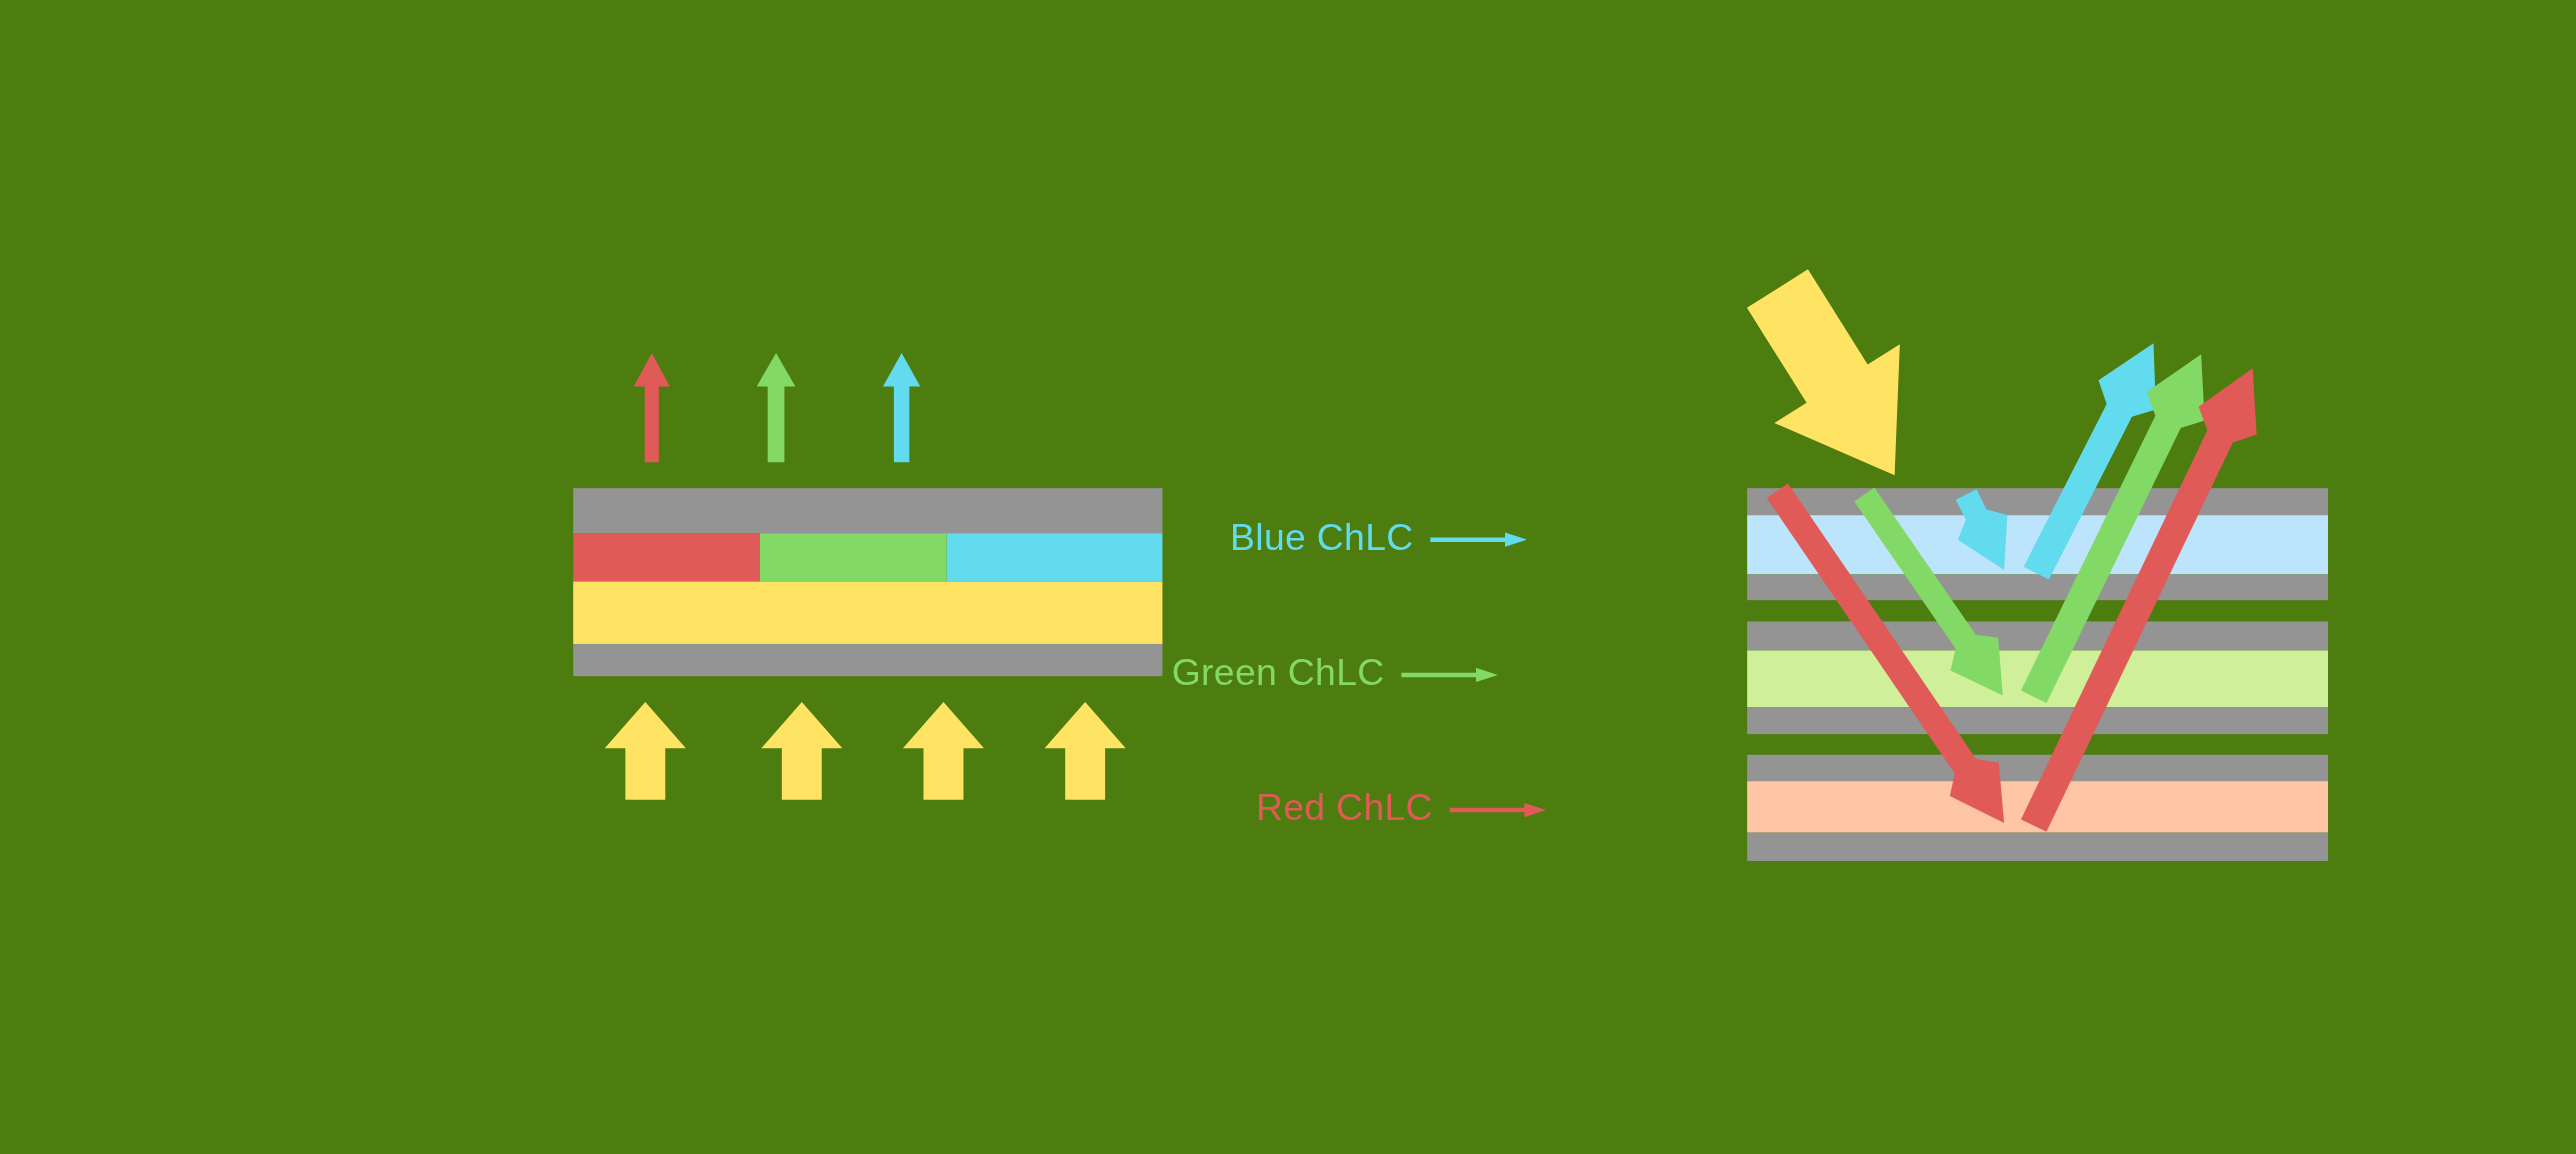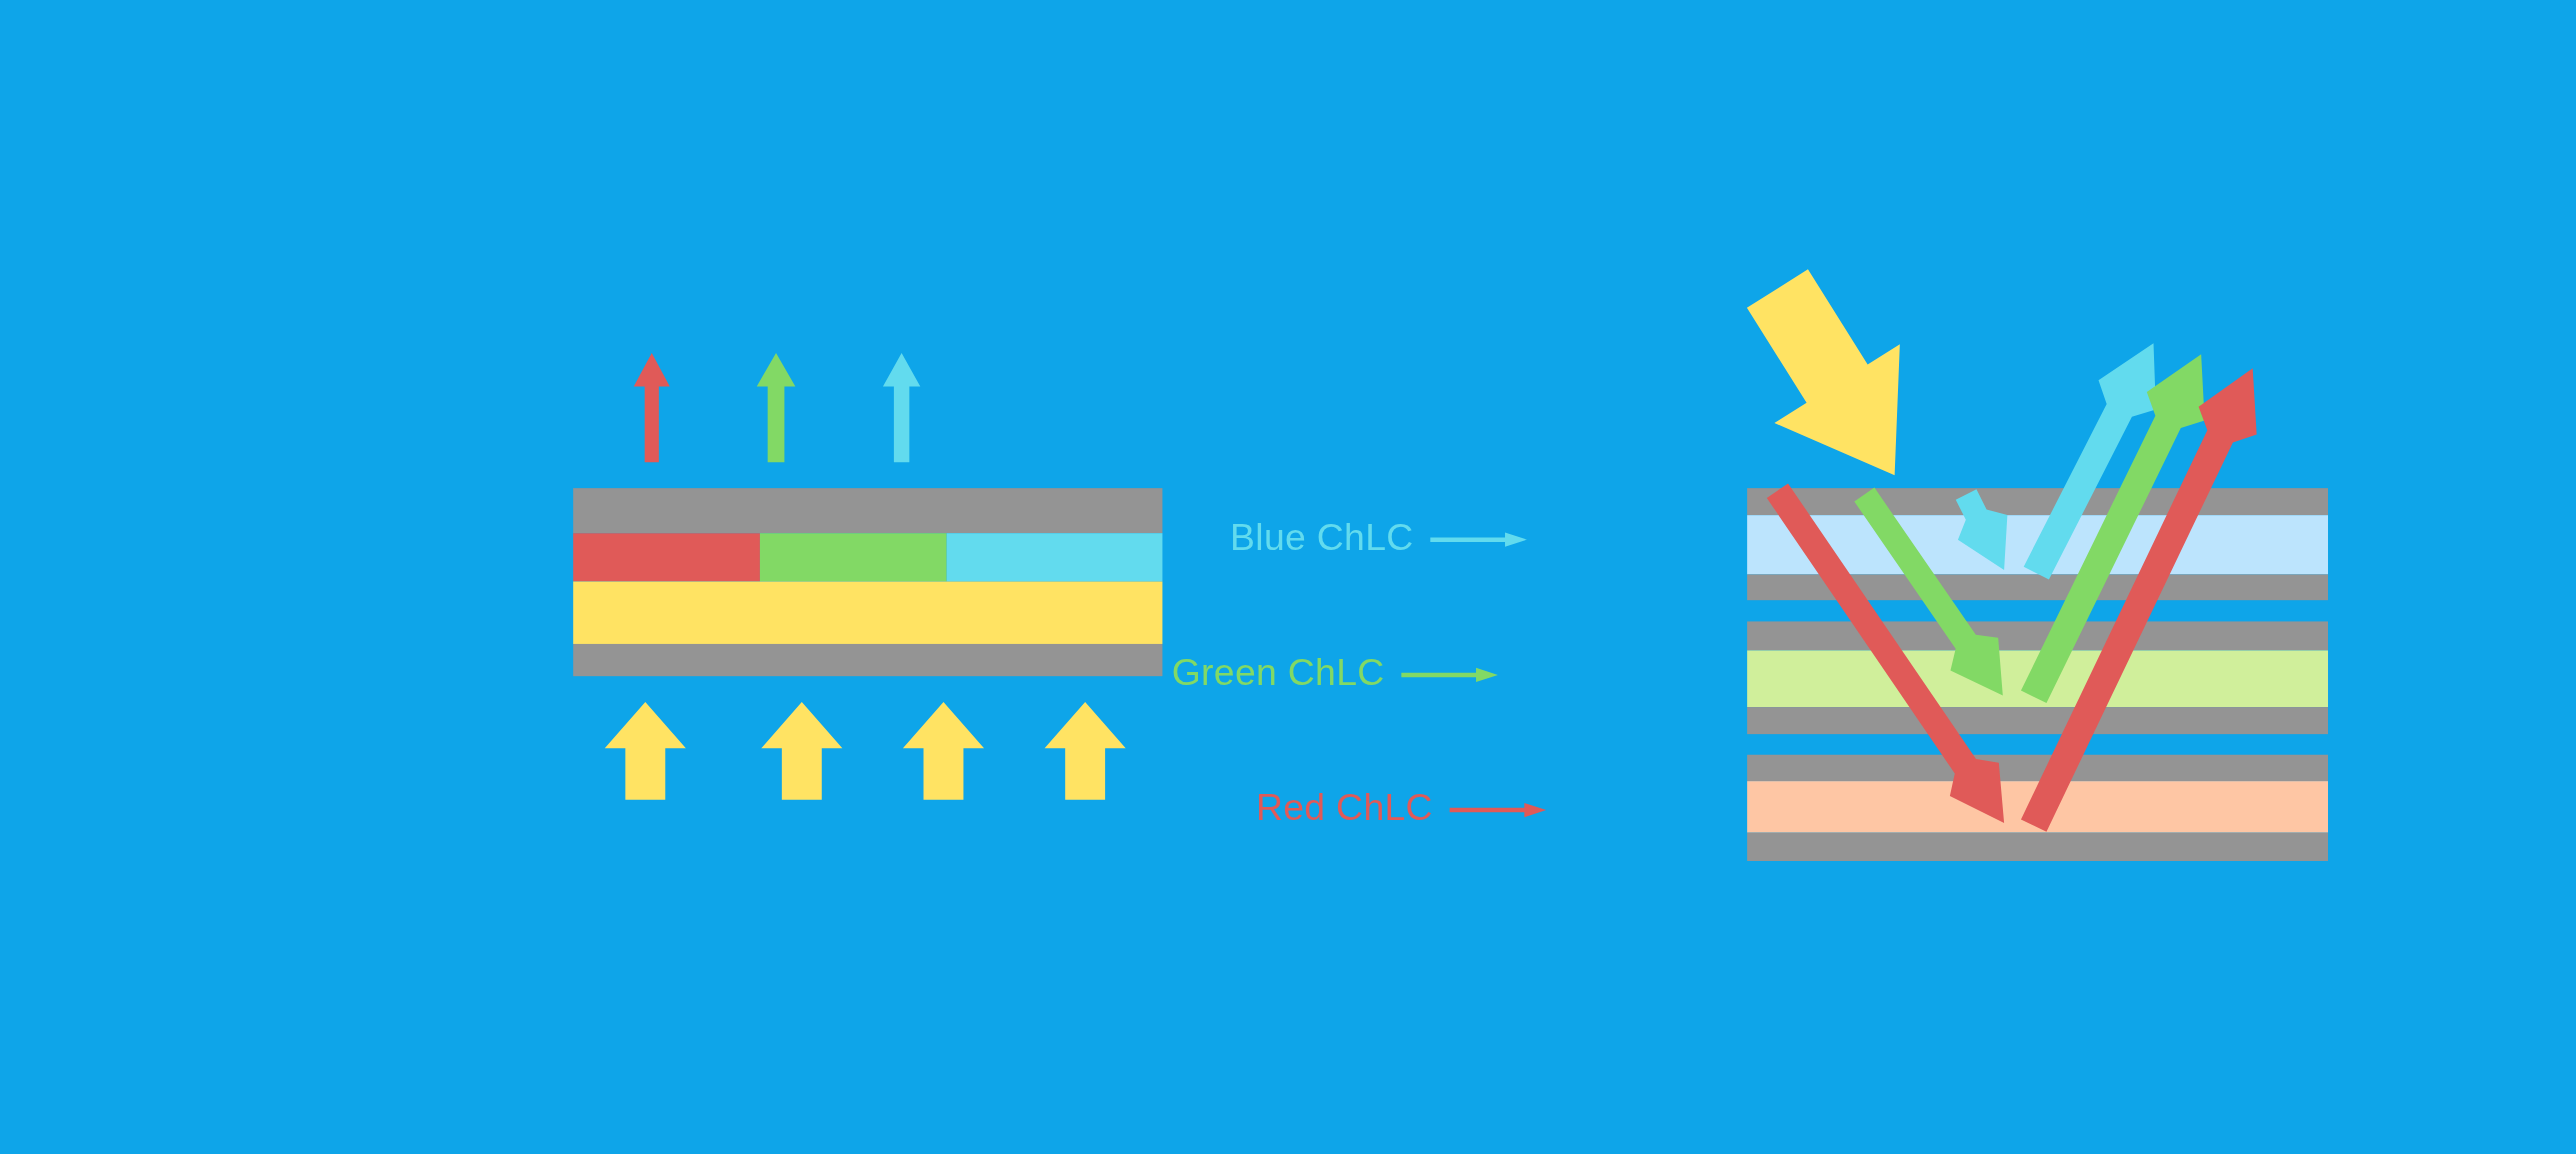--- a/index.html
+++ b/index.html
@@ -11,21 +11,21 @@
   body {
     width: 2576px;
     height: 1154px;
     font-family: "Liberation Sans", sans-serif;
     overflow: hidden;
   }
   #canvas {
     position: relative;
     width: 2576px;
     height: 1154px;
-    background: #0ea5e9;
+    background: #4d7c0f;
   }
   #figure-svg {
     position: absolute;
     left: 0;
     top: 0;
     width: 2576px;
     height: 1154px;
     display: block;
   }
   .layer-label {

